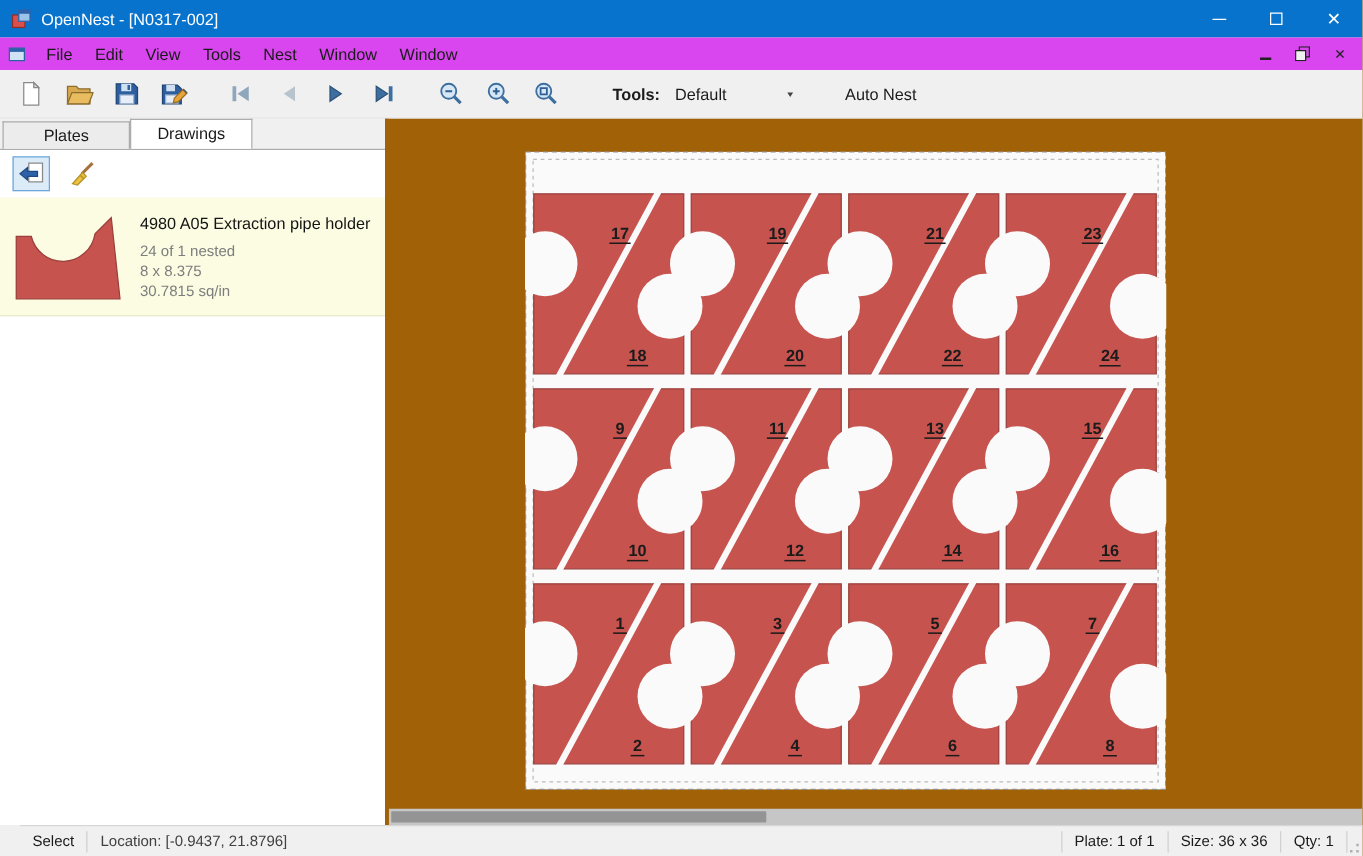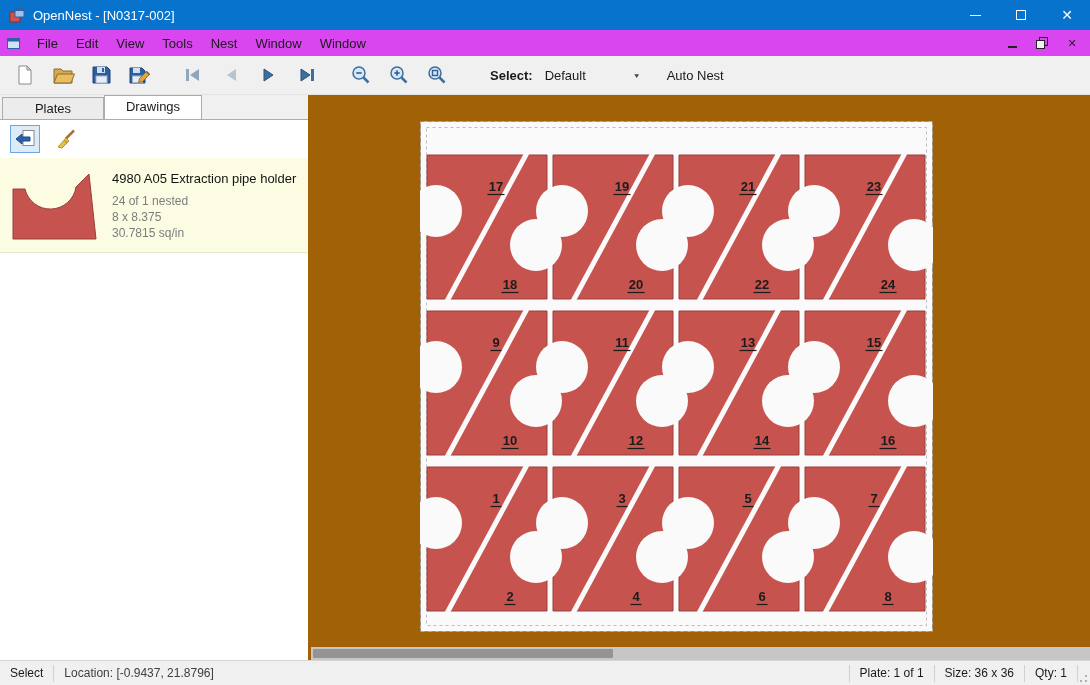--- a/index.html
+++ b/index.html
@@ -23,21 +23,21 @@
   .mdi-btn{display:flex;align-items:center;justify-content:center;width:16px;height:16px;color:#222;font-size:11px}
   .gl-mdi-min{width:9px;height:2px;background:#222;display:block;margin-top:8px}
 
   
   .toolbar{height:39px;background:#f0f0f0;display:flex;align-items:center;padding-left:6px;border-bottom:1px solid #e3e3e3}
   .tb-btn{width:38px;height:34px;display:flex;align-items:center;justify-content:center}
   .tb-gap{width:16px}
   .engine-label{font-weight:bold;margin-left:34px}
   .combo{display:flex;align-items:center;margin-left:8px;width:104px;height:24px;padding:0 4px;justify-content:space-between}
   .combo-arrow{font-size:8px;color:#444;transform:scaleY(.8)}
-  .auto-nest{margin-left:22px}
+  .auto-nest{margin-left:36px}
 
   
   .main{position:absolute;top:95px;left:0;right:0;bottom:25px;display:flex}
   .sidebar{width:308px;background:#f0f0f0;position:relative;flex:0 0 auto}
   .tabstrip{height:24px;display:flex;align-items:flex-end;padding-left:2px;position:relative;z-index:2}
   .tab{height:22px;padding:3px 0 0;width:102px;text-align:center;border:1px solid #acacac;border-bottom:none;background:#ececec;font-size:13px}
   .tab.active{height:24px;background:#fff;width:98px;position:relative}
   .sidebar-content{position:absolute;top:24px;left:0;right:0;bottom:0;background:#fff;border-top:1px solid #acacac}
   .mini-toolbar{padding:5px 10px;display:flex;gap:12px;align-items:center}
   .mini-btn{width:30px;height:28px;display:flex;align-items:center;justify-content:center;border:1px solid transparent}
@@ -48,21 +48,21 @@
   .drawing-title{font-weight:normal;font-size:13px;color:#141414;margin-bottom:7px}
   .drawing-line{font-size:12px;color:#7d7d7d;line-height:16px}
 
   
   .canvas{flex:1;background:#a16207;position:relative;border-left:3px solid #a16207;overflow:hidden}
   .plate{position:absolute;left:109px;top:26px}
   .h-scroll{position:absolute;left:0;right:0;bottom:0;height:13px;background:#c6c6c6}
   .h-thumb{position:absolute;left:2px;top:2px;width:300px;height:9px;background:#949494;border-radius:1px}
 
   
-  .statusbar{position:absolute;left:0;right:0;bottom:0;height:25px;background:#f0f0f0;border-top:1px solid #d6d6d6;display:flex;align-items:center;font-size:12px}
+  .statusbar{position:absolute;left:16px;right:0;bottom:0;height:25px;background:#f0f0f0;border-top:1px solid #d6d6d6;display:flex;align-items:center;font-size:12px}
   .sb-cell{padding:0 10px;display:flex;align-items:center;height:100%}
   .sb-sep{width:1px;height:17px;background:#d0d0d0}
   .sb-mode{min-width:48px}
   .sb-loc{color:#404040}
   .sb-spacer{flex:1}
   .sb-gpu{color:var(--c-gpu,#1a9c1a)}
   .grip{width:12px;height:100%;position:relative}
   .grip i{position:absolute;width:2px;height:2px;background:#b0b0b0}
 </style>
 </head>
@@ -187,21 +187,21 @@
       <rect x="8.2" y="6.3" width="1.6" height="5.4" fill="#2f5f94"></rect>
     </svg>
   </div>
   <div class="tb-btn">
     <svg width="22" height="22" viewBox="0 0 22 22">
       <circle cx="9" cy="9" r="6" fill="#d6e7f5" stroke="#3c6e9f" stroke-width="1.5"></circle>
       <line x1="13.5" y1="13.5" x2="18.5" y2="18.5" stroke="#3c6e9f" stroke-width="2.5"></line>
       <rect x="6.5" y="6.5" width="5" height="5" fill="none" stroke="#2f5f94" stroke-width="1.4"></rect>
     </svg>
   </div>
-  <span class="engine-label">Select:</span>
+  <span class="engine-label">Tools:</span>
   <div class="combo">
     <span>Default</span>
     <span class="combo-arrow">▼</span>
   </div>
   <span class="auto-nest">Auto Nest</span>
 </div>
 
 <div class="main">
 
   <div class="sidebar">

